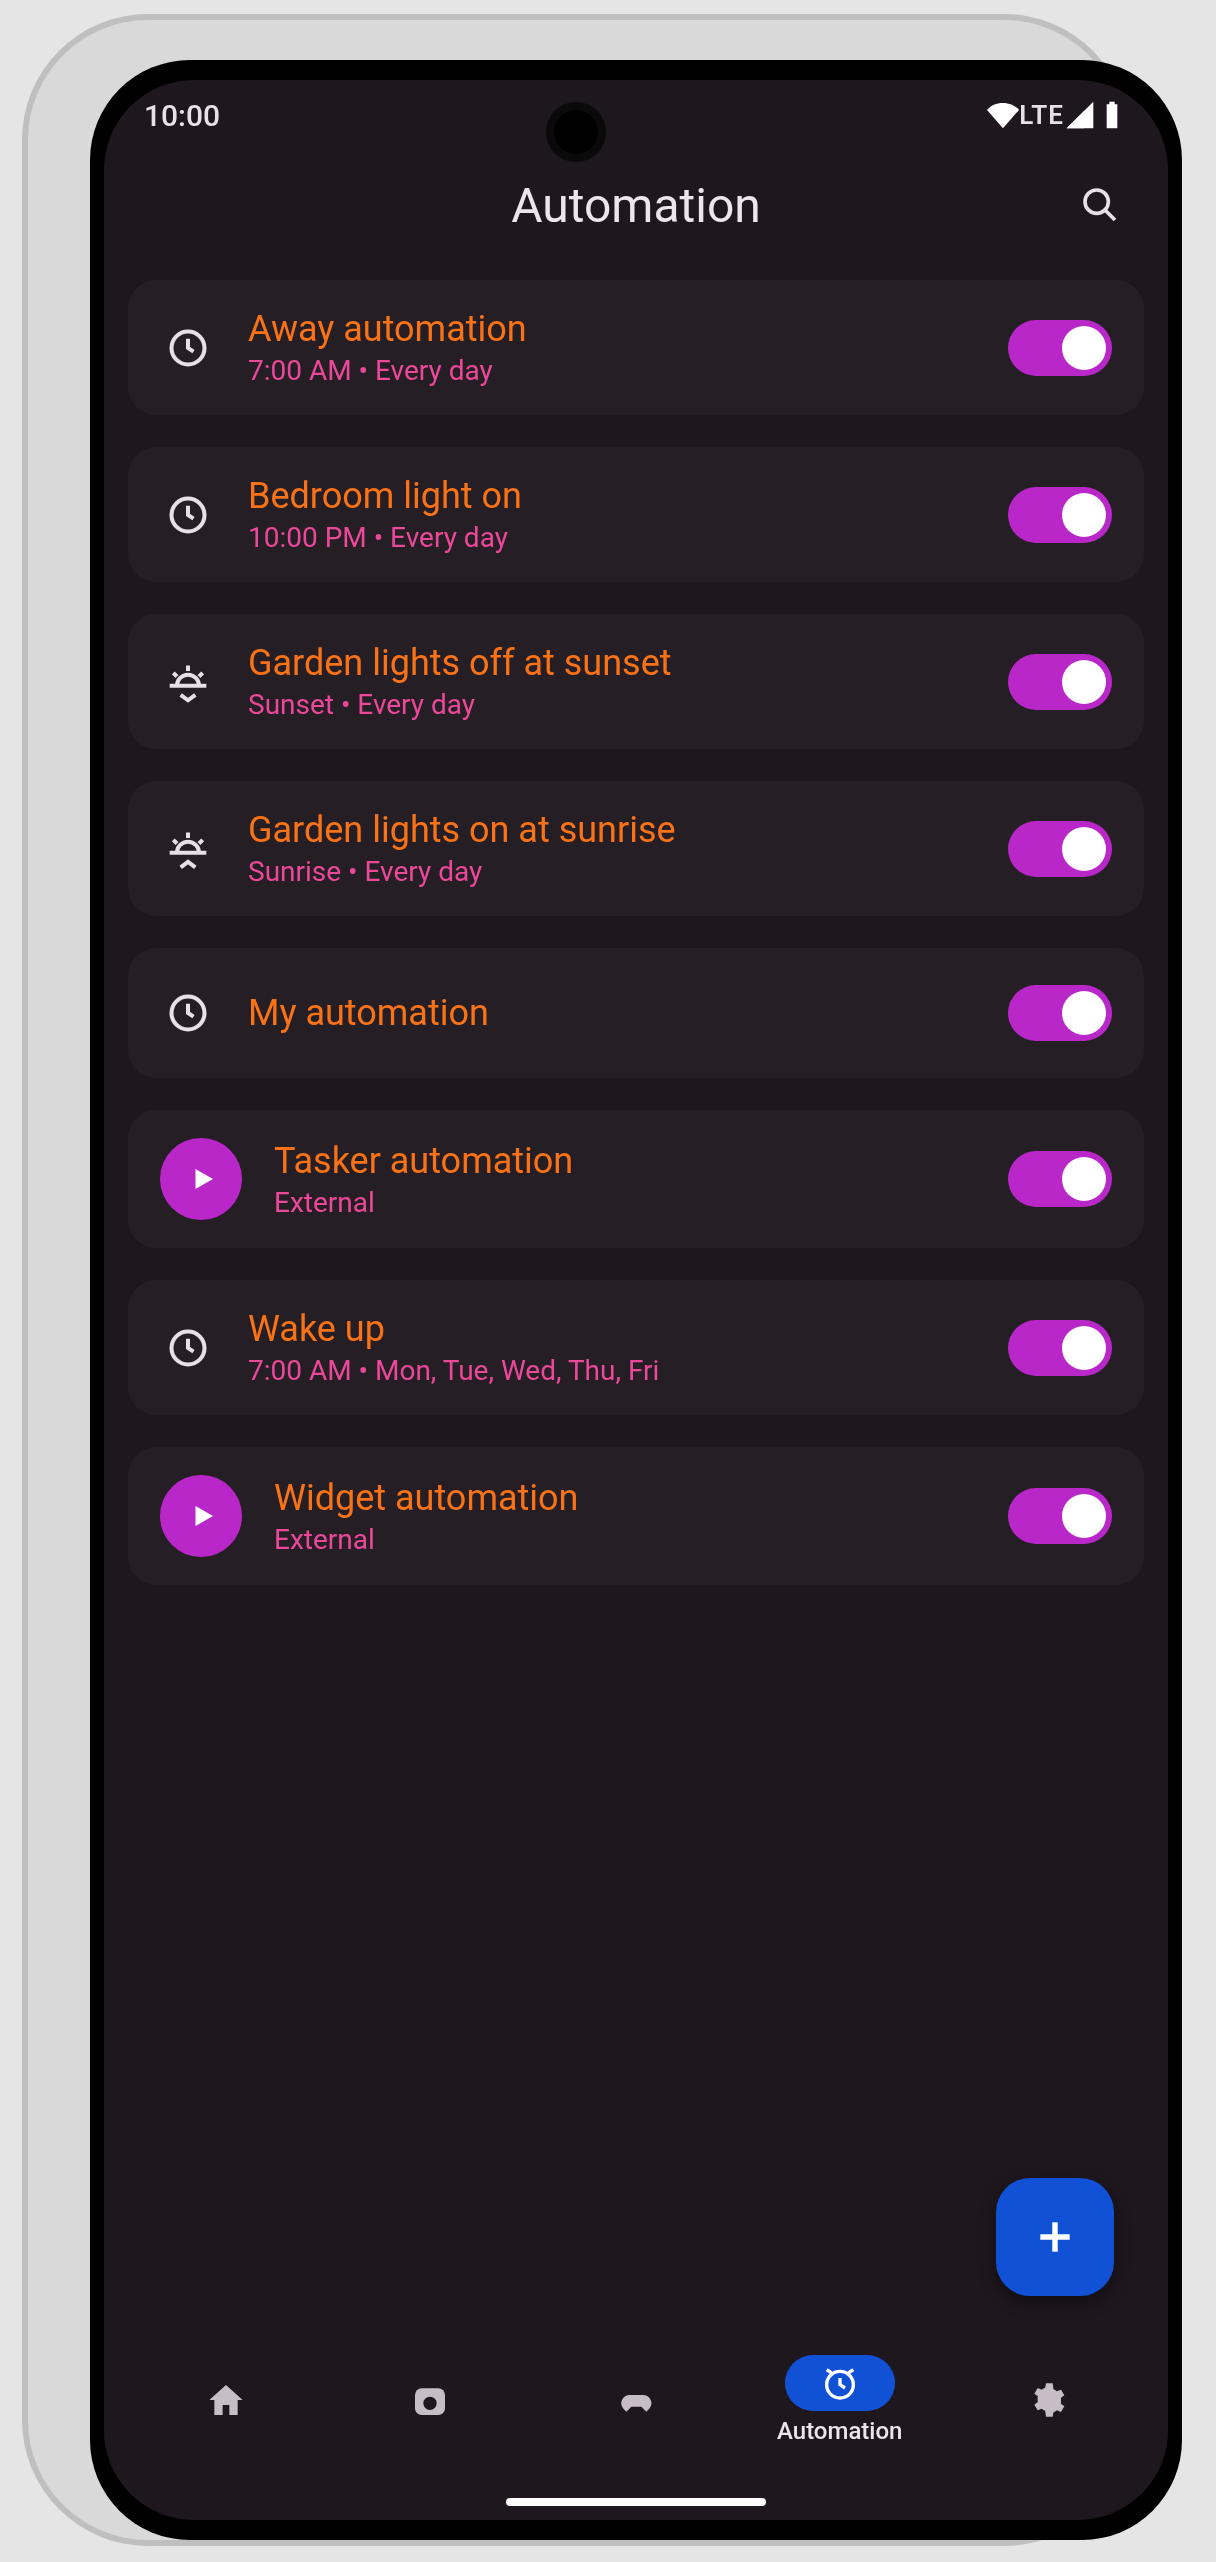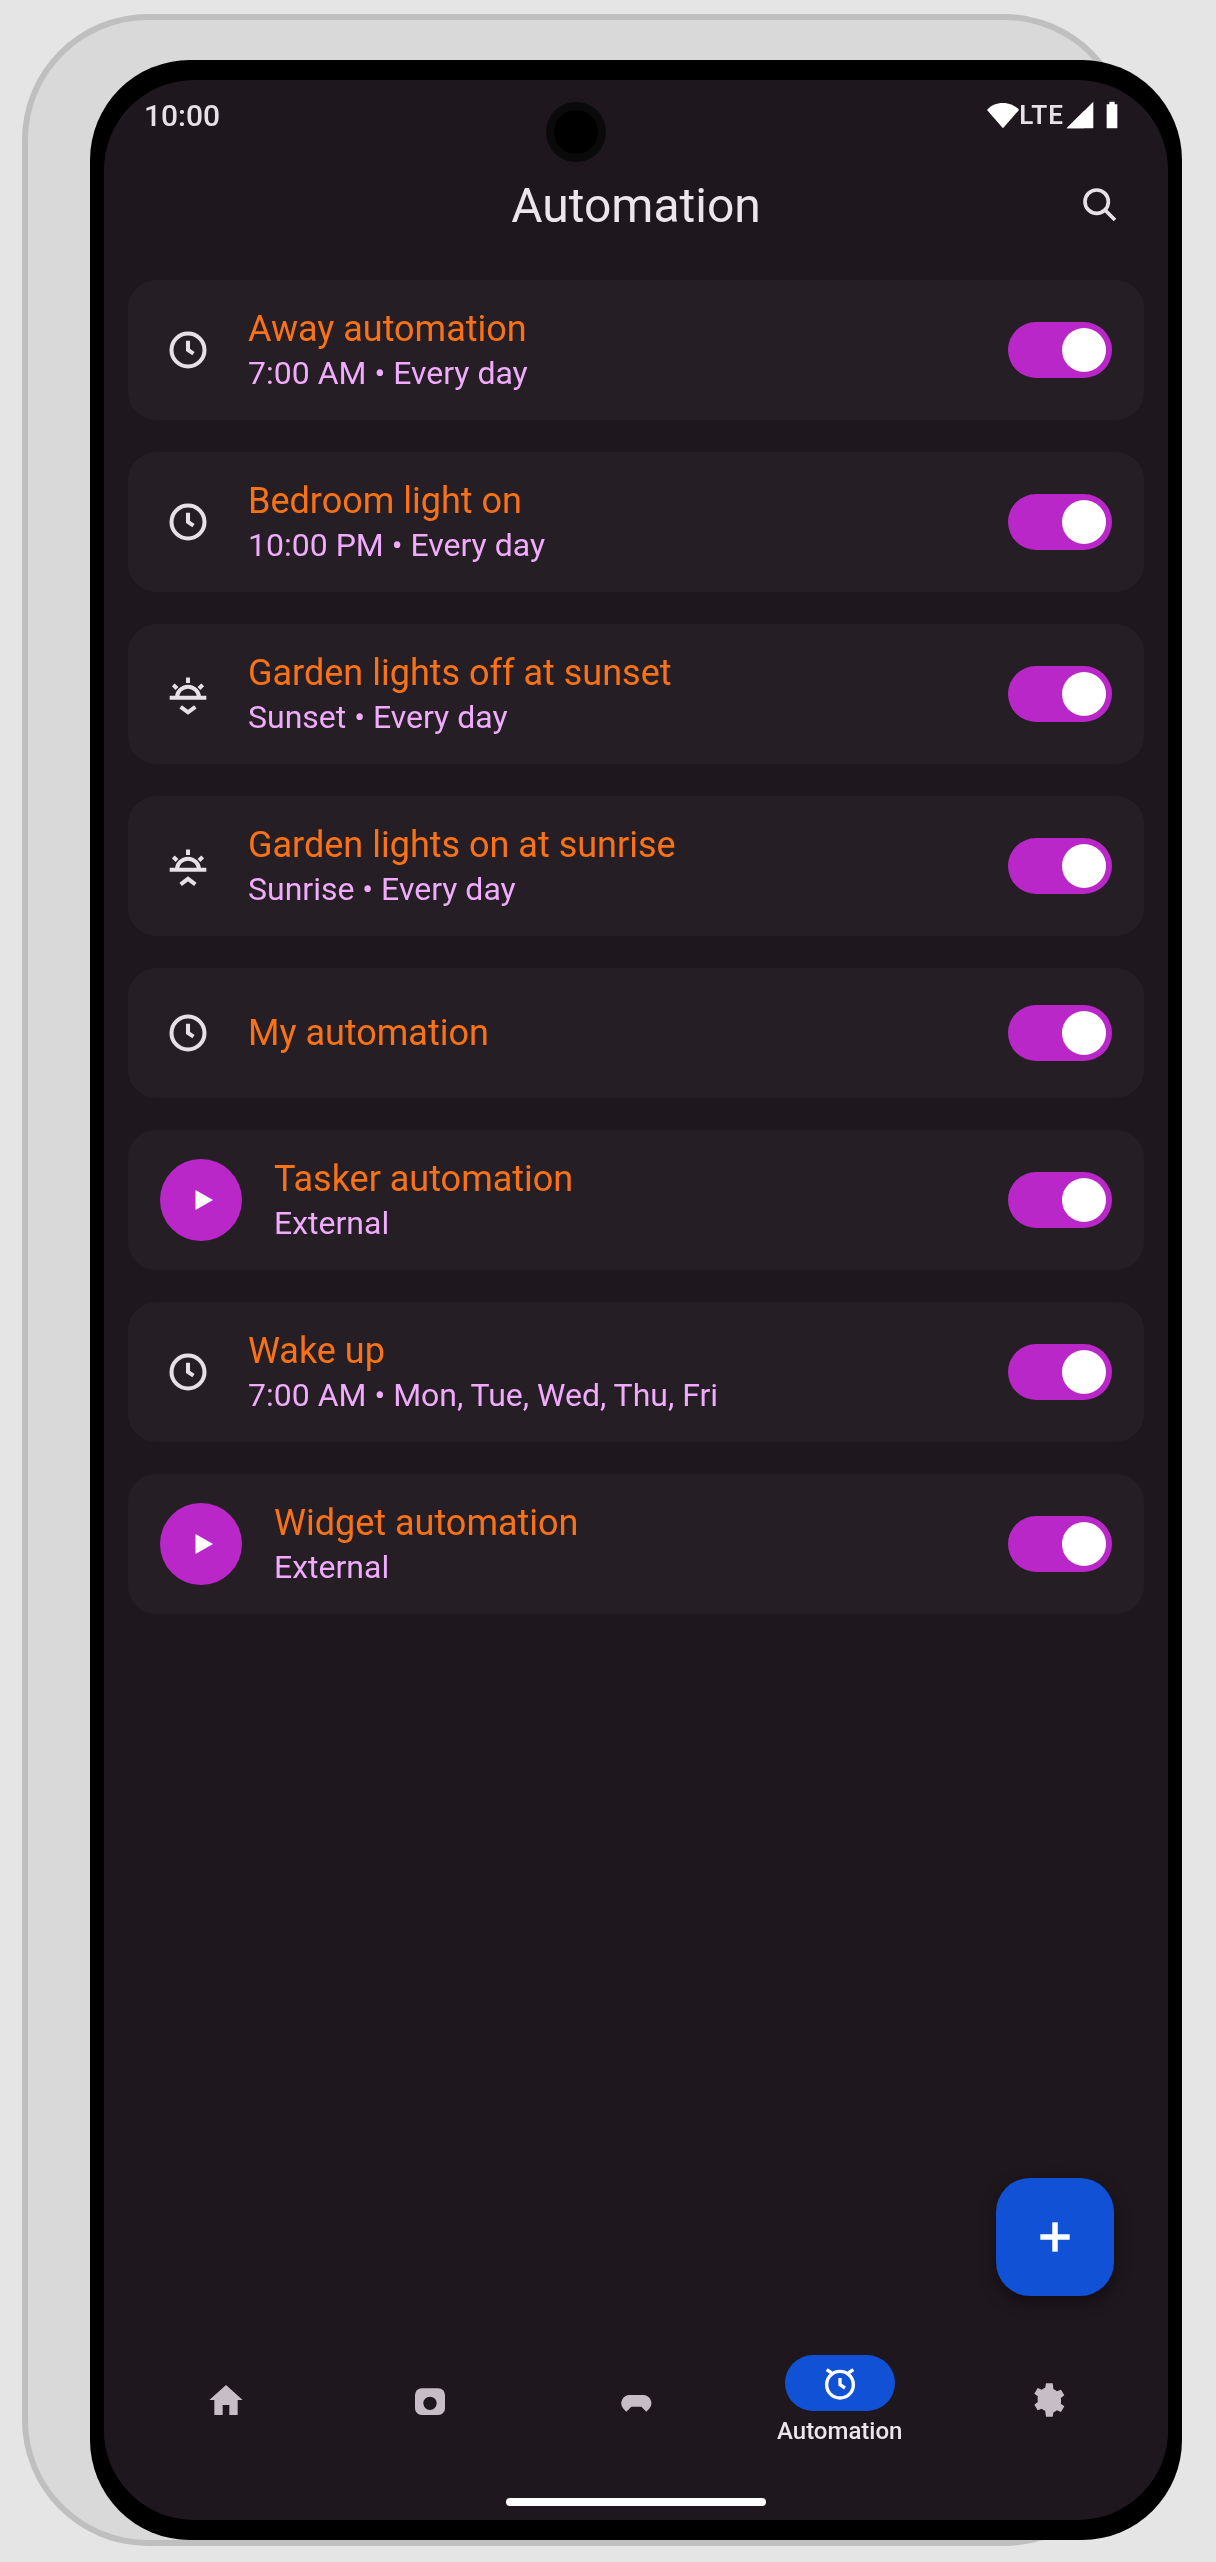--- a/index.html
+++ b/index.html
@@ -72,21 +72,21 @@
     width: 56px; height: 56px; display: flex; align-items: center; justify-content: center;
     flex-shrink: 0;
   }
   .item .icon-slot svg { width: 44px; height: 44px; stroke: #e7e0e7; fill: none; stroke-width: 2.2; }
   .item .icon-slot.play {
     width: 82px; height: 82px; background: #ba27c9; border-radius: 50%;
   }
   .item .icon-slot.play svg { stroke: none; fill: #fff; width: 30px; height: 30px; margin-left: 4px; }
   .item .txt { flex: 1; display: flex; flex-direction: column; gap: 4px; }
   .item .title { font-size: 36px; font-weight: 400; color: #f97316; }
-  .item .sub { font-size: 32px; color: #f0abfc; }
+  .item .sub { font-size: 28px; color: #ec4899; }
   .switch {
     width: 104px; height: 56px; background: #ba27c9; border-radius: 40px;
     position: relative; flex-shrink: 0;
   }
   .switch .thumb {
     position: absolute; right: 6px; top: 6px; width: 44px; height: 44px;
     background: #fff; border-radius: 50%;
   }
 
   

